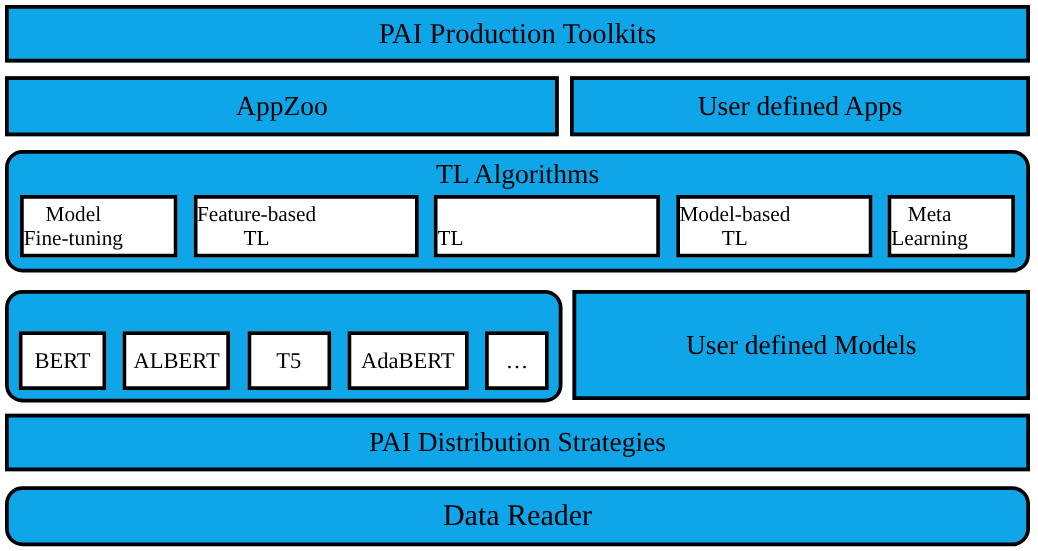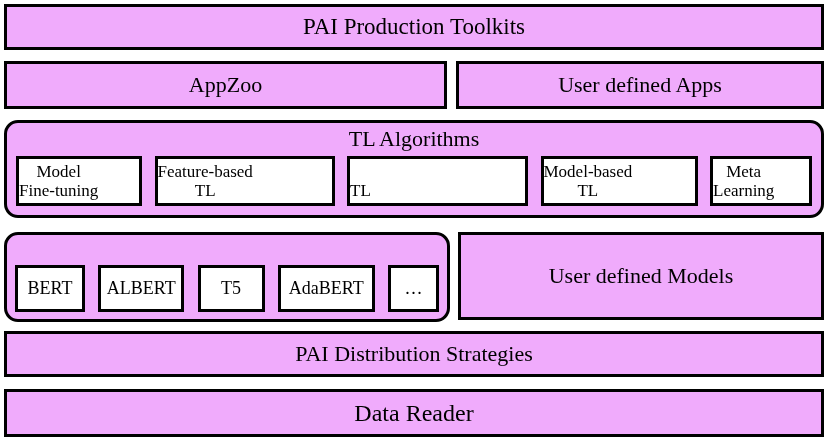--- a/index.html
+++ b/index.html
@@ -18,21 +18,21 @@
     height: 441px;
     background: #ffffff;
     overflow: hidden;
     box-sizing: border-box;
   }
 
   
   .box {
     position: absolute;
     box-sizing: border-box;
-    background: #f0abfc;
+    background: #0ea5e9;
     border: 3px solid #000000;
     display: flex;
     align-items: center;
     justify-content: center;
     text-align: center;
   }
   .box.round {
     border-radius: 14px;
   }
   .label {
@@ -132,21 +132,21 @@
   #box-usermodels .label { font-size: 22px; }
 
   
   #row-distribution {
     left: 4px; top: 331px; width: 820px; height: 46px;
   }
   #row-distribution .label { font-size: 22px; }
 
   
   #row-datareader {
-    left: 4px; top: 389px; width: 820px; height: 48px;
+    left: 4px; top: 389px; width: 820px; height: 48px; border-radius: 14px;
   }
   #dr-main { font-size: 24px; }
   #dr-sub  { font-size: 19px; }
   #row-datareader .label {
     display: flex;
     align-items: baseline;
     justify-content: center;
     gap: 5px;
   }
 </style>

